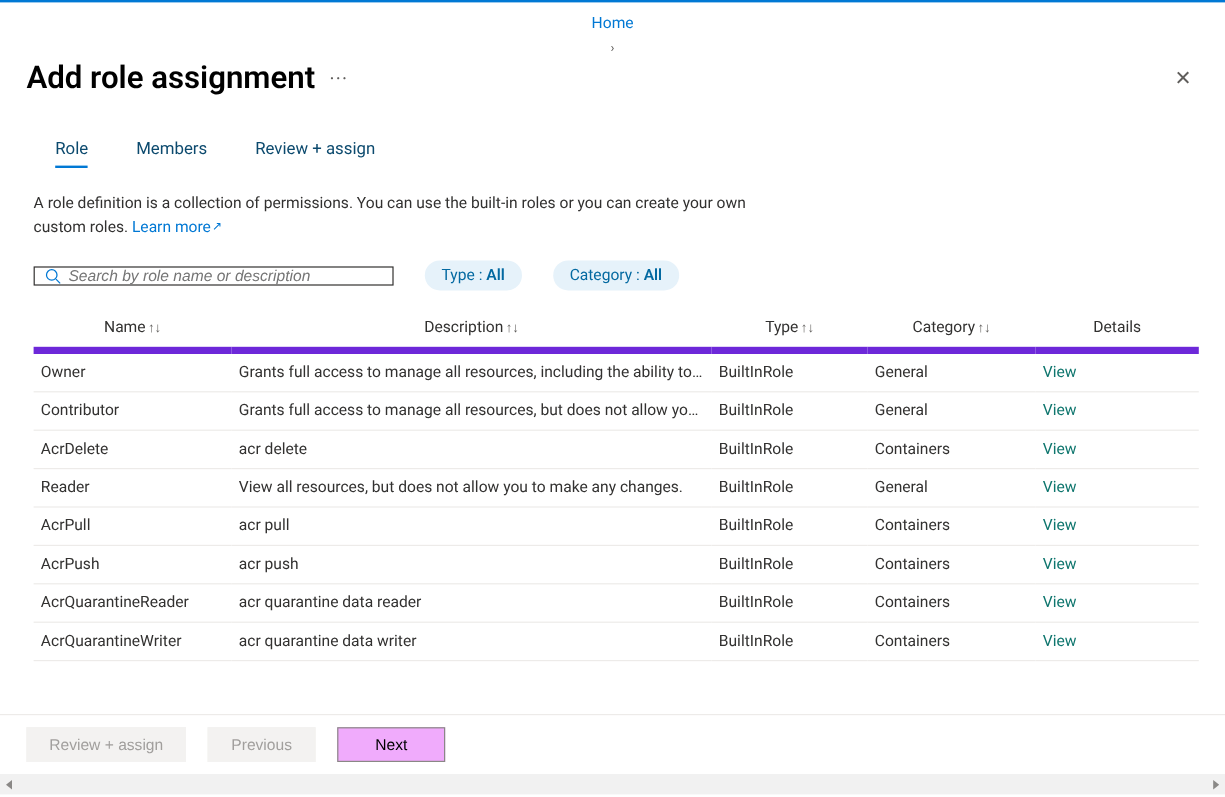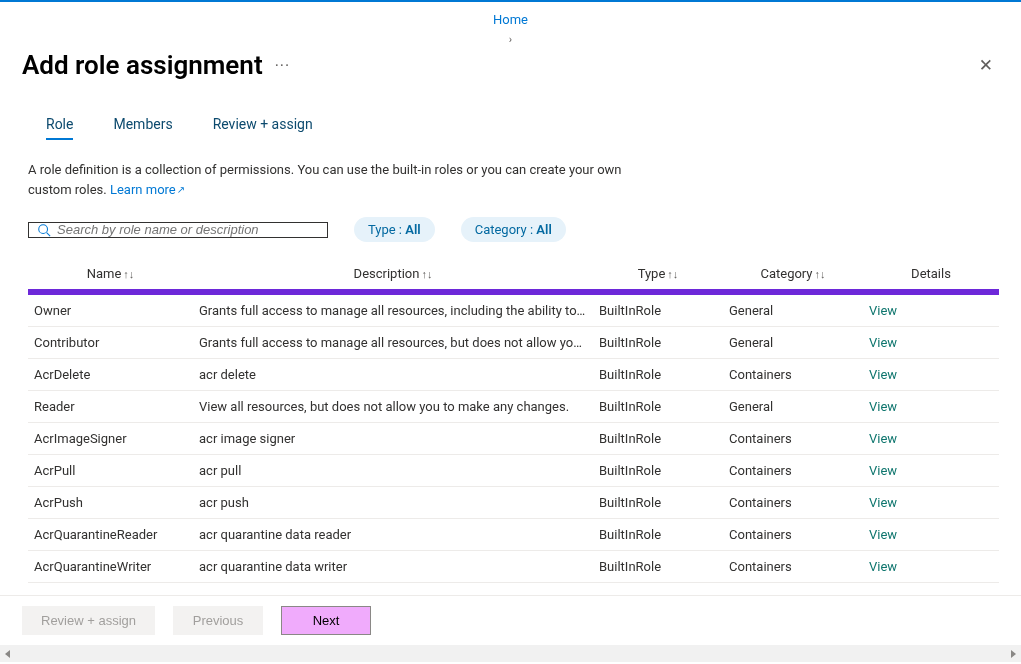--- a/index.html
+++ b/index.html
@@ -212,27 +212,20 @@
               <td class="td"><a class="view-link">View</a></td>
             </tr>
             <tr>
               <td class="td">Reader</td>
               <td class="td">View all resources, but does not allow you to make any changes.</td>
               <td class="td">BuiltInRole</td>
               <td class="td">General</td>
               <td class="td"><a class="view-link">View</a></td>
             </tr>
             <tr>
-              <td class="td">AcrImageSigner</td>
-              <td class="td">acr image signer</td>
-              <td class="td">BuiltInRole</td>
-              <td class="td">Containers</td>
-              <td class="td"><a class="view-link">View</a></td>
-            </tr>
-            <tr>
               <td class="td">AcrPull</td>
               <td class="td">acr pull</td>
               <td class="td">BuiltInRole</td>
               <td class="td">Containers</td>
               <td class="td"><a class="view-link">View</a></td>
             </tr>
             <tr>
               <td class="td">AcrPush</td>
               <td class="td">acr push</td>
               <td class="td">BuiltInRole</td>

